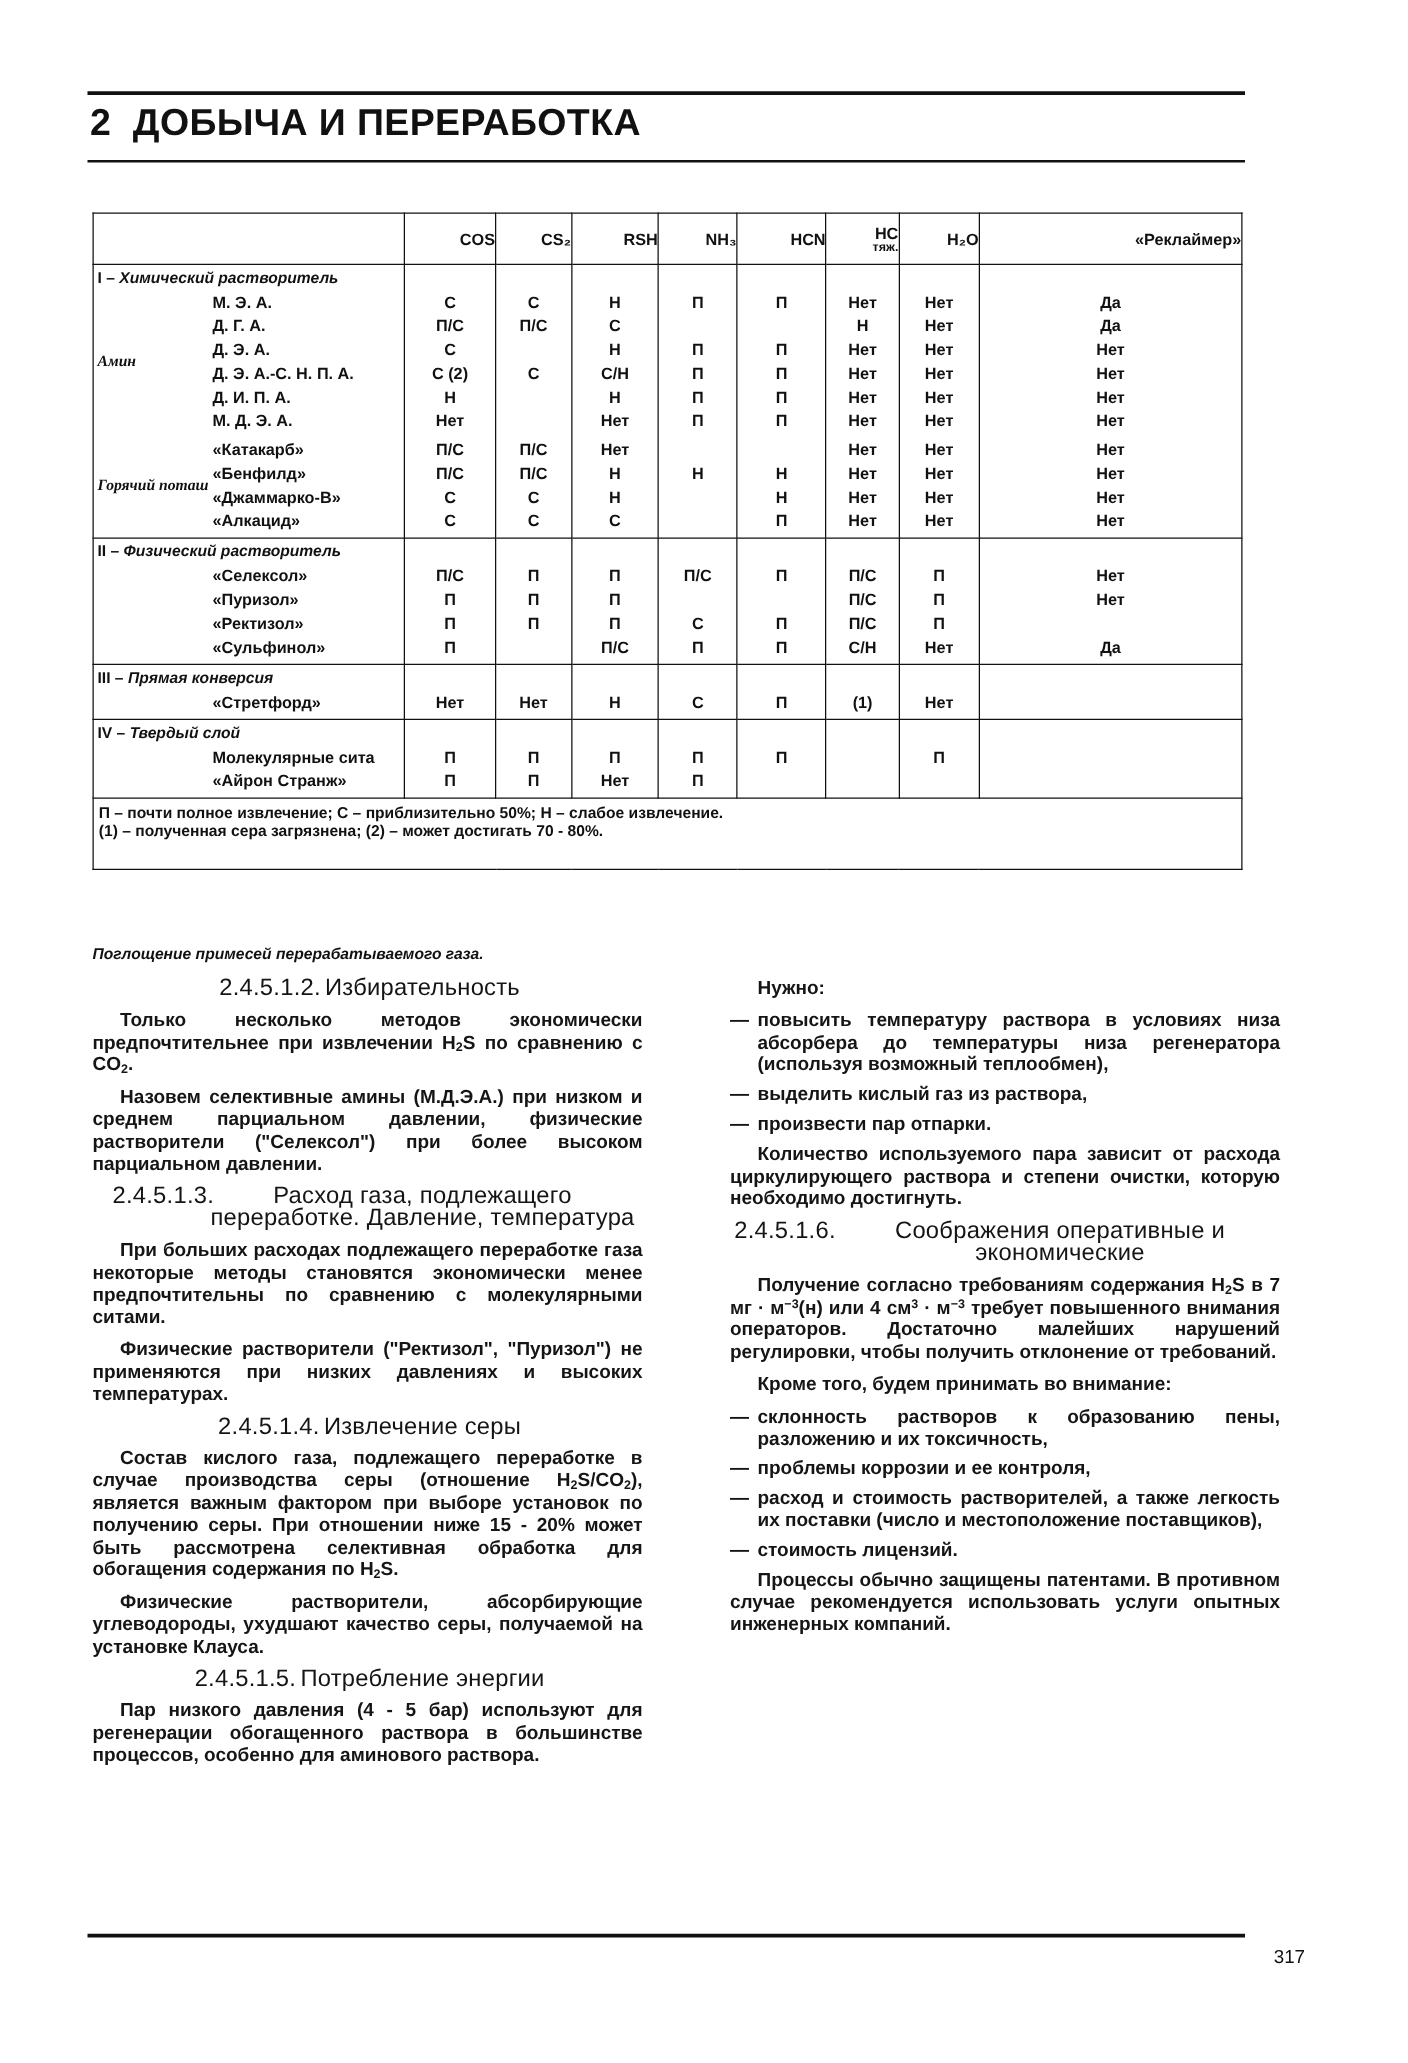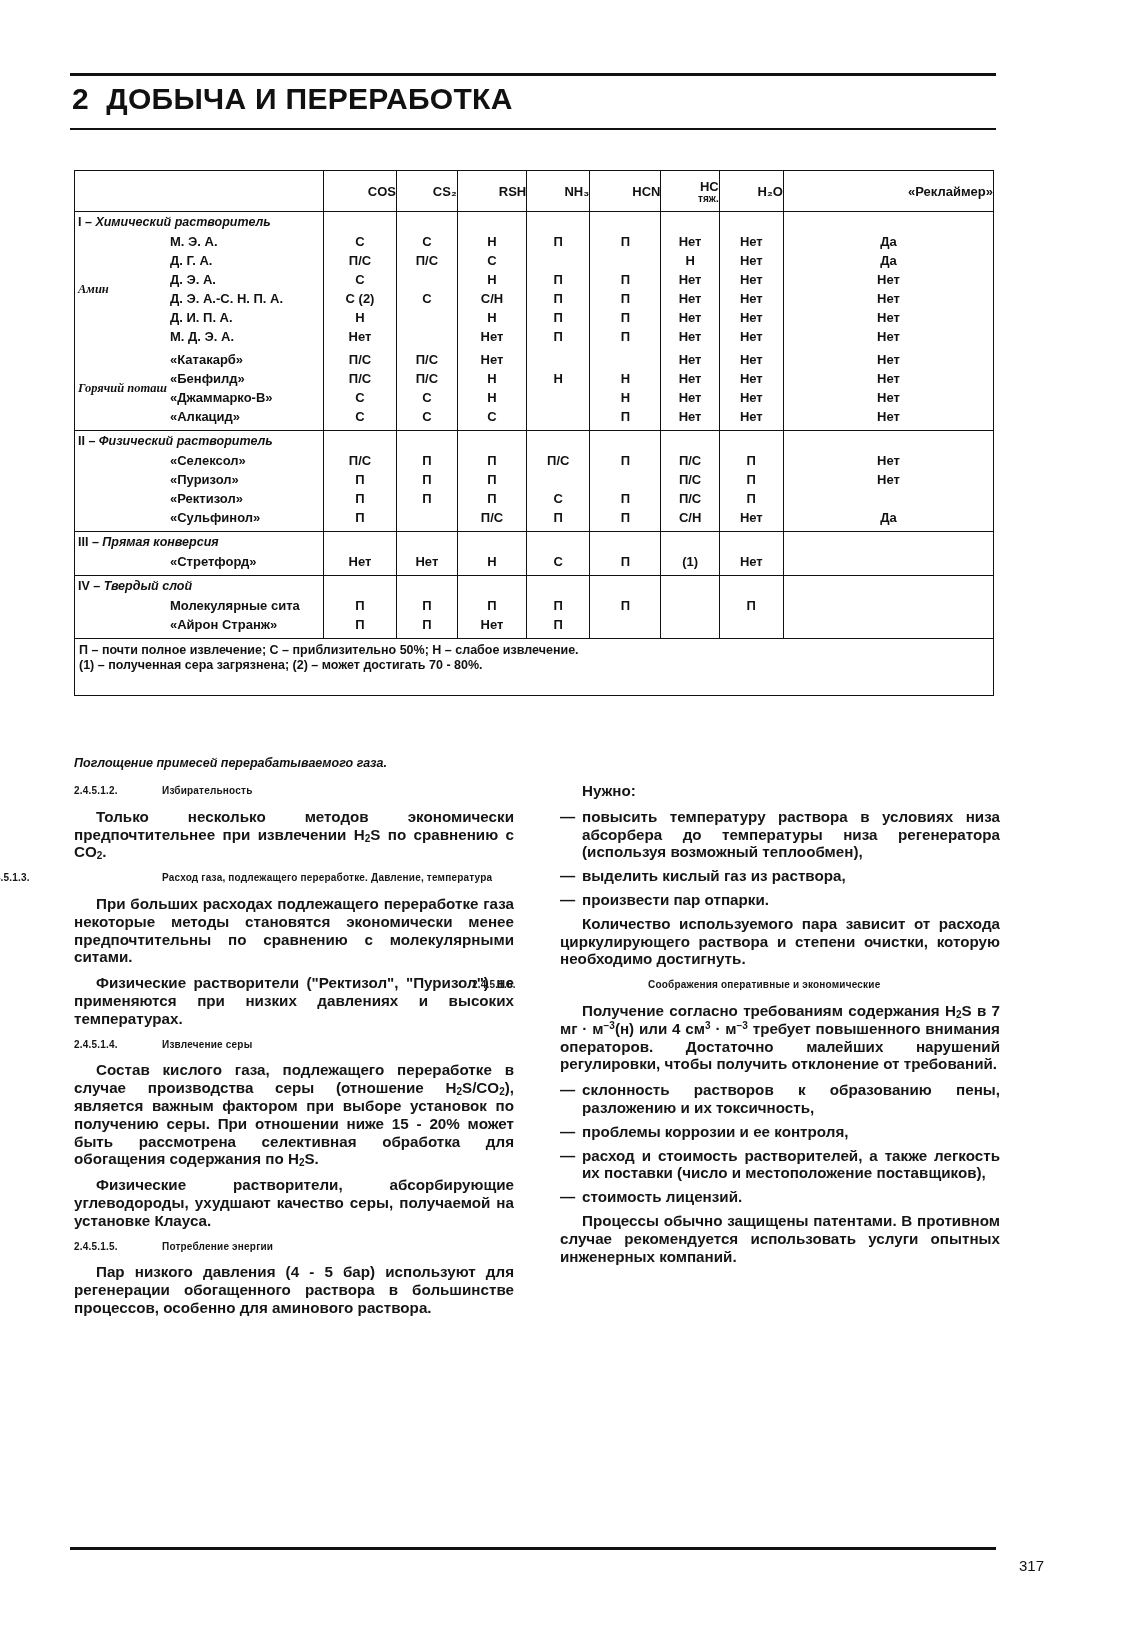--- a/index.html
+++ b/index.html
@@ -36,22 +36,22 @@
     .tbl td.val { text-align: center; }
     .tbl .pad-top { height: 20px; }
     .tbl .legend-cell { padding: 4px 4px 22px 4px; font-size: 12.5px; line-height: 15px; }
     .tbl .sp { height: 4px; }
 
     .caption { position: absolute; left: 74px; top: 756px; font-size: 12.5px; font-style: italic; font-weight: bold; }
 
     
     .col { position: absolute; top: 782px; width: 440px; font-size: 15.2px; line-height: 17.8px; font-weight: bold; color: #151515; }
     .col.left { left: 74px; }
-    .col.right { left: 560px; }
-    .h { font-size: 10px; font-weight: bold; margin: 0 0 8px 0; letter-spacing: 0.2px; }
+    .col.right { left: 584px; }
+    .h { font-size: 19px; font-weight: normal; margin: 0 0 8px 0; letter-spacing: 0.2px; text-align: center; }
     .h .hnum { display: inline-block; min-width: 88px; }
     .h.hang { padding-left: 88px; text-indent: -88px; }
     p { margin: 0 0 8px 0; text-indent: 22px; text-align: justify; font-weight: bold; }
     .dash { display: flex; margin: 0 0 6px 0; }
     .dash .d { width: 22px; flex: none; }
     .dash .t { flex: 1; text-align: justify; }
     sub { font-size: 10px; vertical-align: -2px; line-height: 0; }
     sup { font-size: 10px; vertical-align: 5px; line-height: 0; }
   </style>
 </head>
@@ -395,20 +395,21 @@
     </tbody>
 </table>
 
 <div class="caption">Поглощение примесей перерабатываемого газа.</div>
 
 <div class="col left">
   <div class="h">
     <span class="hnum">2.4.5.1.2.</span><span>Избирательность</span>
   </div>
   <p><span>Только несколько методов экономически предпочтительнее при извлечении H</span><sub>2</sub><span>S по сравнению с CO</span><sub>2</sub><span>.</span></p>
+  <p>Назовем селективные амины (М.Д.Э.А.) при низком и среднем парциальном давлении, физические растворители ("Селексол") при более высоком парциальном давлении.</p>
 
   <div class="h hang">
     <span class="hnum">2.4.5.1.3.</span><span>Расход газа, подлежащего переработке. Давление, температура</span>
   </div>
   <p>При больших расходах подлежащего переработке газа некоторые методы становятся экономически менее предпочтительны по сравнению с молекулярными ситами.</p>
   <p>Физические растворители ("Ректизол", "Пуризол") не применяются при низких давлениях и высоких температурах.</p>
 
   <div class="h">
     <span class="hnum">2.4.5.1.4.</span><span>Извлечение серы</span>
   </div>
@@ -436,20 +437,21 @@
         <span class="d">—</span>
         <span class="t">произвести пар отпарки.</span>
       </div>
   </div>
   <p>Количество используемого пара зависит от расхода циркулирующего раствора и степени очистки, которую необходимо достигнуть.</p>
 
   <div class="h hang">
     <span class="hnum">2.4.5.1.6.</span><span>Соображения оперативные и экономические</span>
   </div>
   <p><span>Получение согласно требованиям содержания H</span><sub>2</sub><span>S в 7 мг · м</span><sup>−3</sup><span>(н) или 4 см</span><sup>3</sup><span> · м</span><sup>−3</sup><span> требует повышенного внимания операторов. Достаточно малейших нарушений регулировки, чтобы получить отклонение от требований.</span></p>
+  <p>Кроме того, будем принимать во внимание:</p>
   <div>
     <div class="dash">
         <span class="d">—</span>
         <span class="t">склонность растворов к образованию пены, разложению и их токсичность,</span>
       </div>
     <div class="dash">
         <span class="d">—</span>
         <span class="t">проблемы коррозии и ее контроля,</span>
       </div>
     <div class="dash">

